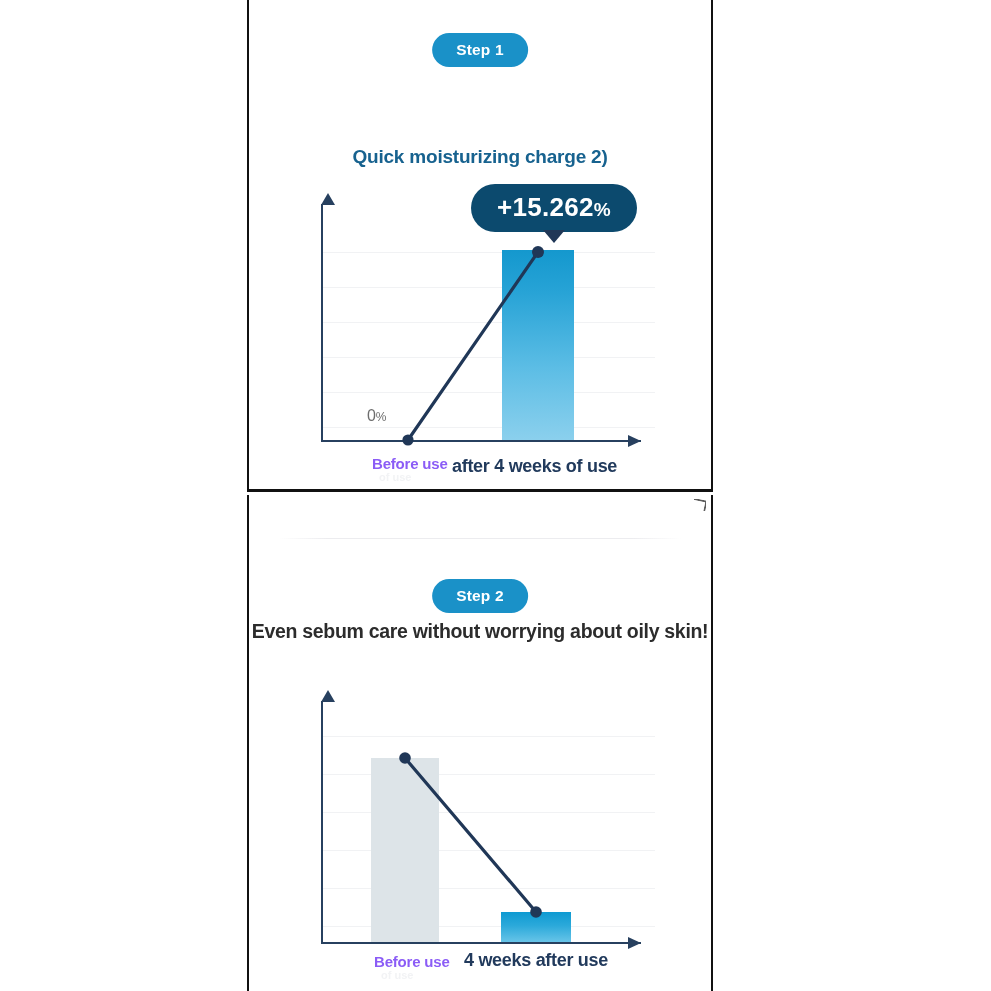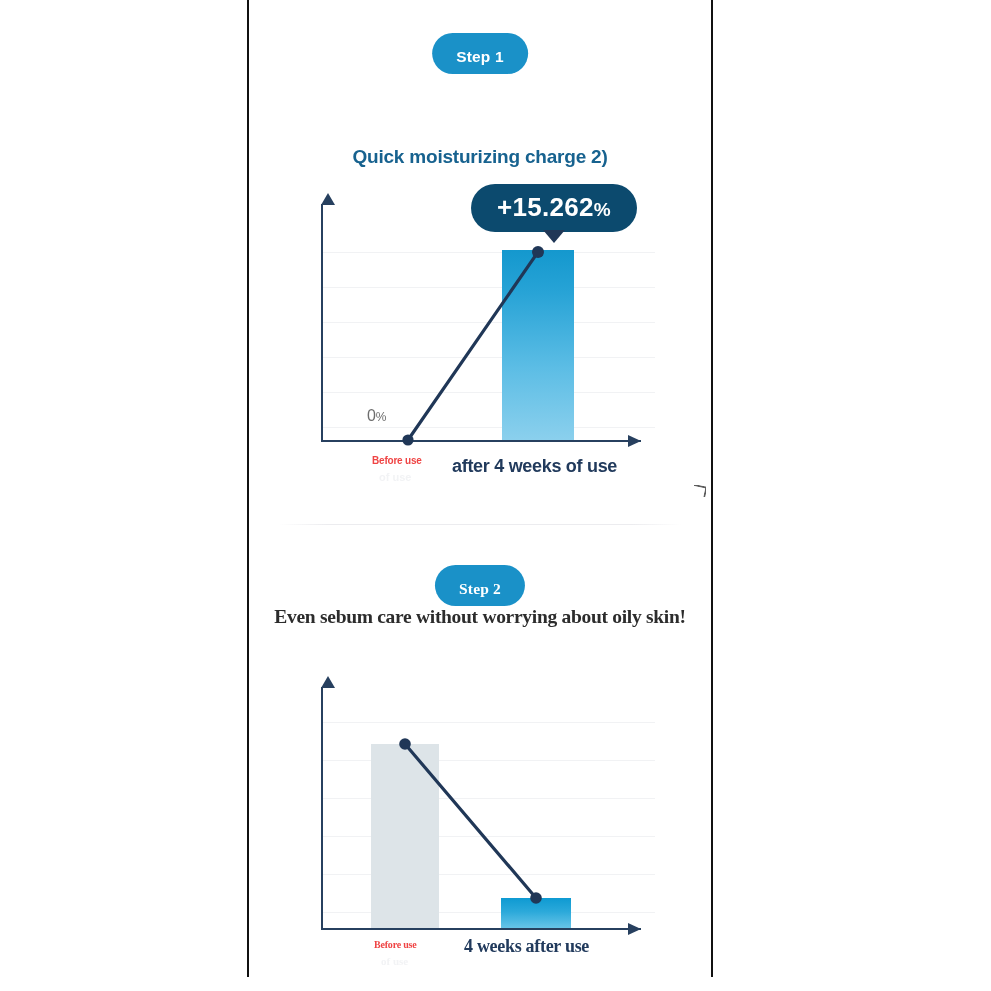--- a/index.html
+++ b/index.html
@@ -33,23 +33,22 @@
     border-right: 2px solid #111111;
     box-sizing: border-box;
   }
 
   #card-step1 {
     top: 0px;
     height: 492px;
     border-bottom: 3px solid #111111;
   }
   #card-step2 {
-    top: 481px;
+    top: 495px;
     height: 496px;
-    font-family: Liberation Serif, serif;
   }
 
   
   .faint-rule {
     position: absolute;
     left: 30px;
     right: 30px;
     top: 43px;
     height: 1px;
     background: linear-gradient(to right, rgba(235,235,238,0) 0%, #ececef 12%, #ececef 88%, rgba(235,235,238,0) 100%);
@@ -79,21 +78,21 @@
   .step-badge {
     position: absolute;
     left: 50%;
     transform: translateX(-50%);
     background: #1a91c8;
     color: #ffffff;
     border-radius: 22px;
     font-size: 15.5px;
     font-weight: bold;
     letter-spacing: .2px;
-    padding: 16px 24px 9px 24px;
+    padding: 9px 24px 9px 24px;
     line-height: 1;
     white-space: nowrap;
   }
   #badge-1 { top: 33px; }
   #badge-2 { top: 579px; }
 
   
   .headline {
     position: absolute;
     left: 0;
@@ -240,22 +239,22 @@
     font-size: 16px;
     font-weight: normal;
     letter-spacing: -0.2px;
   }
   .zero-label .small {
     font-size: 12px;
   }
 
   .xlabel-before {
     position: absolute;
-    color: #ef4444;
-    font-size: 10px;
+    color: #8b5cf6;
+    font-size: 15px;
     font-weight: bold;
     letter-spacing: -0.2px;
     white-space: nowrap;
   }
   .xlabel-after {
     position: absolute;
     color: #213a5c;
     font-size: 18px;
     font-weight: bold;
     letter-spacing: -0.3px;

